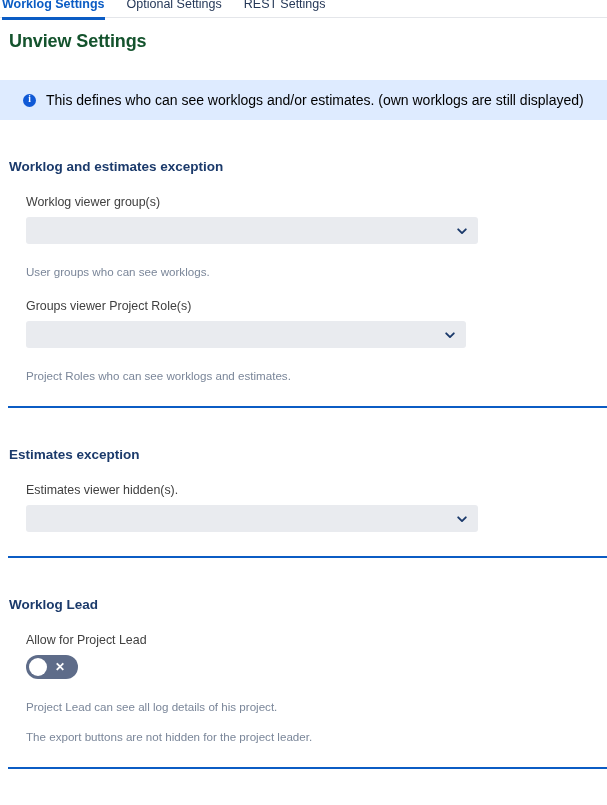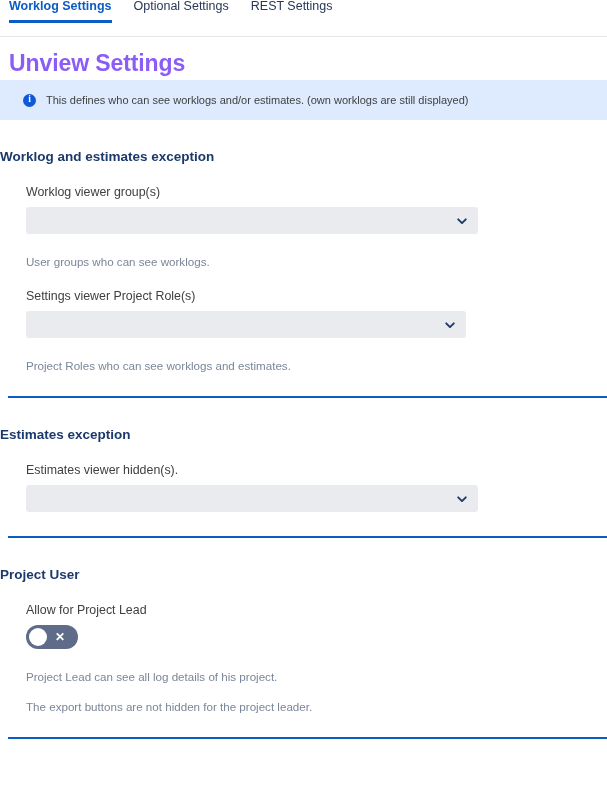--- a/index.html
+++ b/index.html
@@ -12,24 +12,24 @@
     height: 805px;
     font-family: "Liberation Sans", sans-serif;
     color: #172b4d;
     overflow: hidden;
     position: relative;
   }
 
   
   .tabbar {
     display: flex;
-    align-items: flex-start;
-    height: 37px;
+    align-items: center;
+    height: 18px;
     border-bottom: 1px solid #e4e6ea;
-    padding-left: 9px;
+    padding-left: 2px;
     box-sizing: border-box;
   }
   .tab {
     font-size: 12.5px;
     line-height: 12.5px;
     color: #253858;
     padding: 0 0 7px 0;
     margin-right: 22px;
     cursor: pointer;
     white-space: nowrap;
@@ -37,23 +37,23 @@
     margin-bottom: -1px;
   }
   .tab.active {
     color: #0b5cc4;
     font-weight: bold;
     border-bottom-color: #0b5cc4;
   }
 
   
   .page-title {
-    font-size: 23px;
-    font-weight: bold;
-    color: #8b5cf6;
+    font-size: 18px;
+    font-weight: bold;
+    color: #14532d;
     margin: 13px 0 12px 9px;
     letter-spacing: -0.1px;
   }
 
   
   .banner {
     position: absolute;
     left: 0;
     top: 80px;
     width: 607px;
@@ -74,40 +74,41 @@
     font-weight: bold;
     font-family: "Liberation Serif", serif;
     display: flex;
     align-items: center;
     justify-content: center;
     flex: none;
     margin-right: 10px;
     line-height: 1;
   }
   .banner-text {
-    font-size: 11px;
-    color: #404040;
+    font-size: 14px;
+    color: #000000;
     white-space: nowrap;
   }
 
   
   .content {
     position: absolute;
     top: 120px;
     left: 0;
     width: 607px;
   }
   .section {
     padding: 0;
   }
   .section-title {
     font-size: 13.5px;
     font-weight: bold;
     color: #1b3a6b;
-    padding-top: 29px;
+    margin-left: 9px;
+    padding-top: 39px;
   }
   .field {
     margin-left: 26px;
     padding-top: 21px;
   }
   .field-label {
     font-size: 12.4px;
     color: #404040;
     margin-bottom: 8px;
   }
@@ -210,21 +211,21 @@
       <div class="select w1">
         <div class="select-value"></div>
         <svg class="chevron" viewBox="0 0 12 12">
             <path d="M2.2 4.3 L6 8.1 L9.8 4.3" fill="none" stroke="#1b3a6b" stroke-width="1.9" stroke-linecap="round" stroke-linejoin="round"></path>
           </svg>
       </div>
       <div class="help-text">User groups who can see worklogs.</div>
     </div>
 
     <div class="field">
-      <div class="field-label">Settings viewer Project Role(s)</div>
+      <div class="field-label">Groups viewer Project Role(s)</div>
       <div class="select w2">
         <div class="select-value"></div>
         <svg class="chevron" viewBox="0 0 12 12">
             <path d="M2.2 4.3 L6 8.1 L9.8 4.3" fill="none" stroke="#1b3a6b" stroke-width="1.9" stroke-linecap="round" stroke-linejoin="round"></path>
           </svg>
       </div>
       <div class="help-text">Project Roles who can see worklogs and estimates.</div>
     </div>
 
     <div class="divider"></div>
@@ -241,21 +242,21 @@
             <path d="M2.2 4.3 L6 8.1 L9.8 4.3" fill="none" stroke="#1b3a6b" stroke-width="1.9" stroke-linecap="round" stroke-linejoin="round"></path>
           </svg>
       </div>
     </div>
 
 
     <div class="divider"></div>
   </div>
 
   <div class="section">
-    <div class="section-title">Project User</div>
+    <div class="section-title">Worklog Lead</div>
 
     <div class="field">
       <div class="field-label">Allow for Project Lead</div>
       <div class="toggle">
         <span class="toggle-x">✕</span>
         <span class="toggle-knob"></span>
       </div>
       <div class="help-text">Project Lead can see all log details of his project.</div>
       <div class="help-text">The export buttons are not hidden for the project leader.</div>
     </div>

